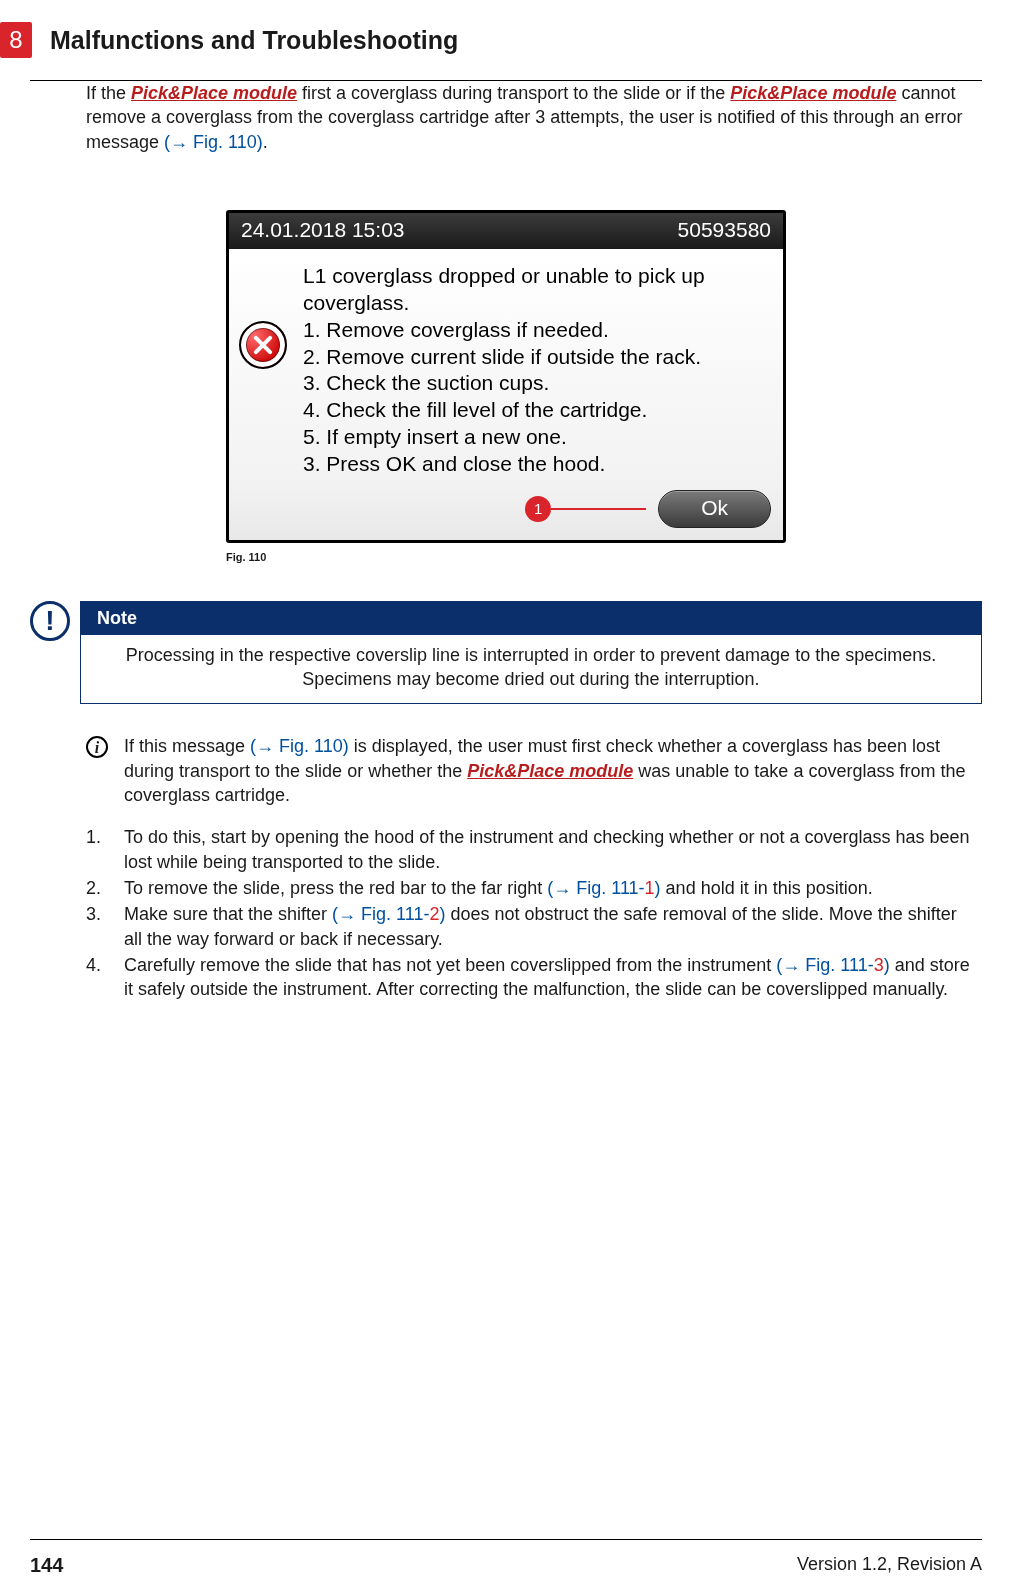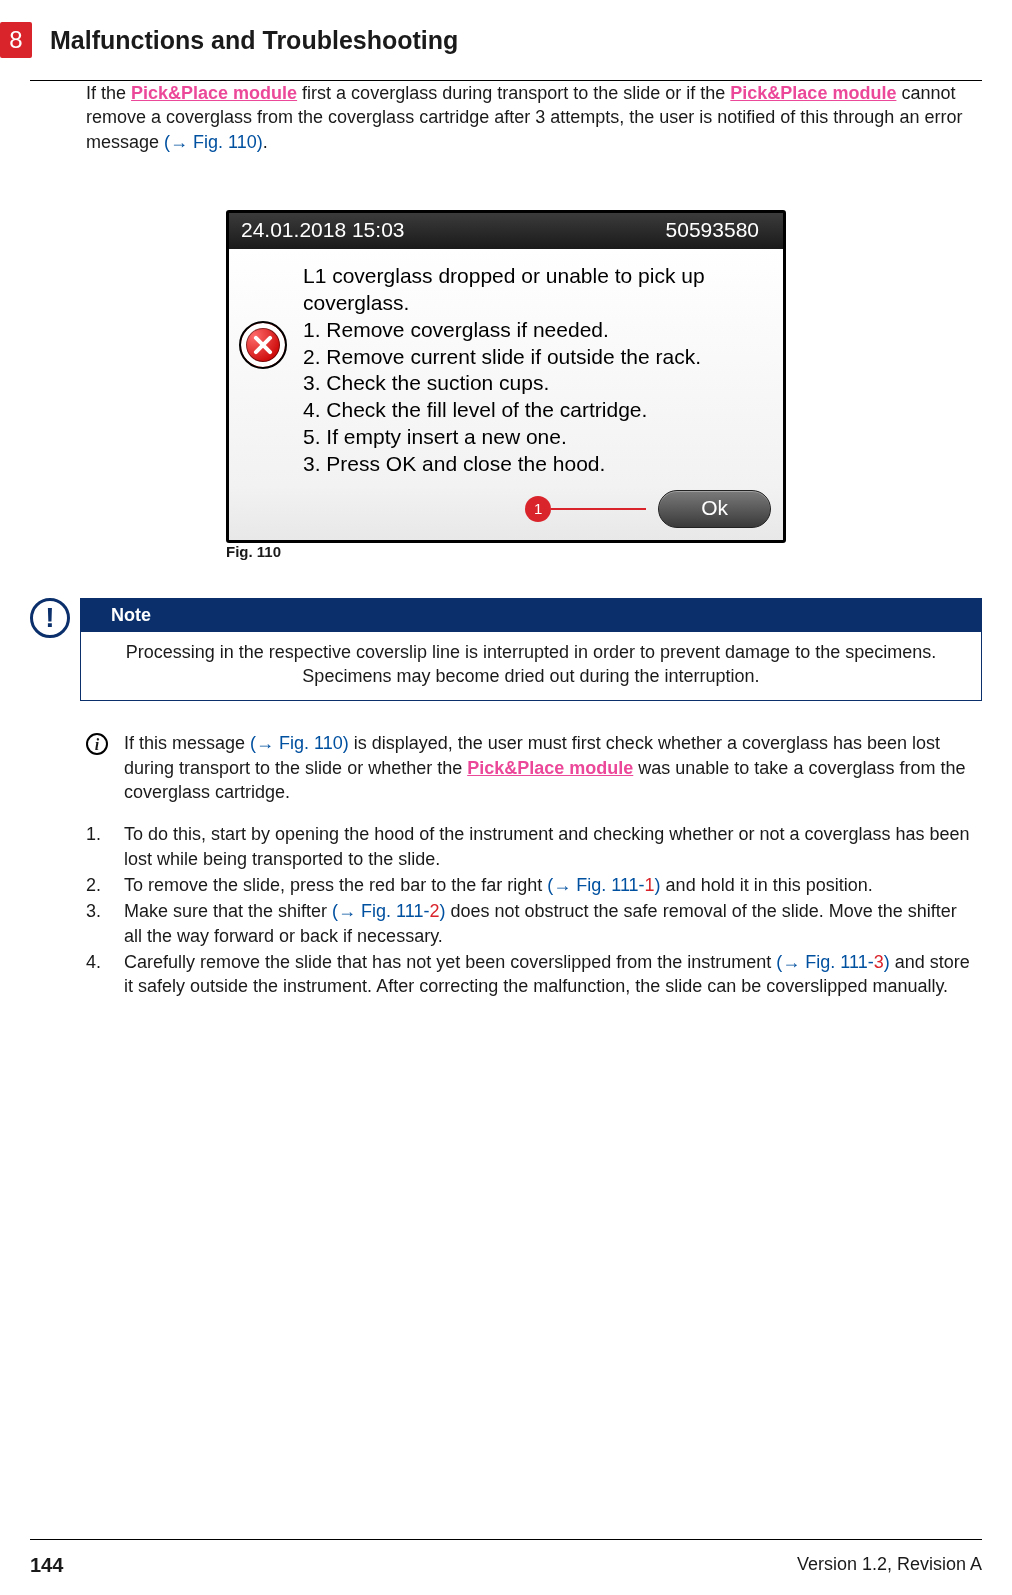--- a/index.html
+++ b/index.html
@@ -56,44 +56,45 @@
   .section-num { width: 56px; flex: 0 0 56px; }
   .section-title { }
   
   .body-p {
     margin-left: 56px;
     margin-right: 10px;
     line-height: 1.35;
     margin-bottom: 26px;
   }
   .link-term {
-    color: #ec4899;
+    color: #b91c1c;
     text-decoration: underline;
     font-weight: 700;
+    font-style: italic;
   }
   .ref-link { color: #0050a0; }
   .ref-red { color: #d9242b; }
   
   .fig-wrap {
     margin: 30px auto 8px auto;
     width: 560px;
   }
   .device-screen {
     border: 3px solid #000;
     background: #fff;
     border-radius: 3px;
     padding: 0;
     overflow: hidden;
   }
   .screen-header {
     background: linear-gradient(#3b3b3b,#1a1a1a);
     color: #fff;
     font-family: Arial, sans-serif;
     font-size: 21px;
-    padding: 5px 24px 7px 12px;
+    padding: 5px 12px 7px 12px;
     display: flex;
     justify-content: space-between;
   }
   .screen-body {
     display: flex;
     padding: 14px 12px 8px 10px;
     background: linear-gradient(#fff,#f2f2f2);
   }
   .error-icon {
     width: 48px; height: 48px;
@@ -153,22 +154,23 @@
     color:#fff;
     border: 1px solid #222;
     border-radius: 22px;
     padding: 5px 42px 7px 42px;
     font-size: 21px;
     font-family: Arial, sans-serif;
     margin-left: 12px;
     box-shadow: inset 0 1px 0 rgba(255,255,255,.3);
   }
   .fig-caption {
-    font-size: 15px;
+    font-size: 11px;
     font-weight: 700;
+    margin-top: 8px;
   }
   
   .note-box {
     margin: 30px 0 30px 0;
     display:flex;
     align-items:flex-start;
   }
   .note-icon {
     width: 40px; height: 40px;
     border: 3px solid #0a2f6b;
@@ -183,21 +185,21 @@
     margin-right: 10px;
   }
   .note-frame {
     border: 1px solid #0a2f6b;
     flex: 1;
   }
   .note-header {
     background:#0a2f6b;
     color:#fff;
     font-weight:700;
-    padding: 6px 30px;
+    padding: 6px 16px;
   }
   .note-body {
     padding: 8px 12px 12px 12px;
     line-height:1.35;
     text-align:center;
   }
   
   .info-row {
     display:flex;
     margin-left: 56px;

